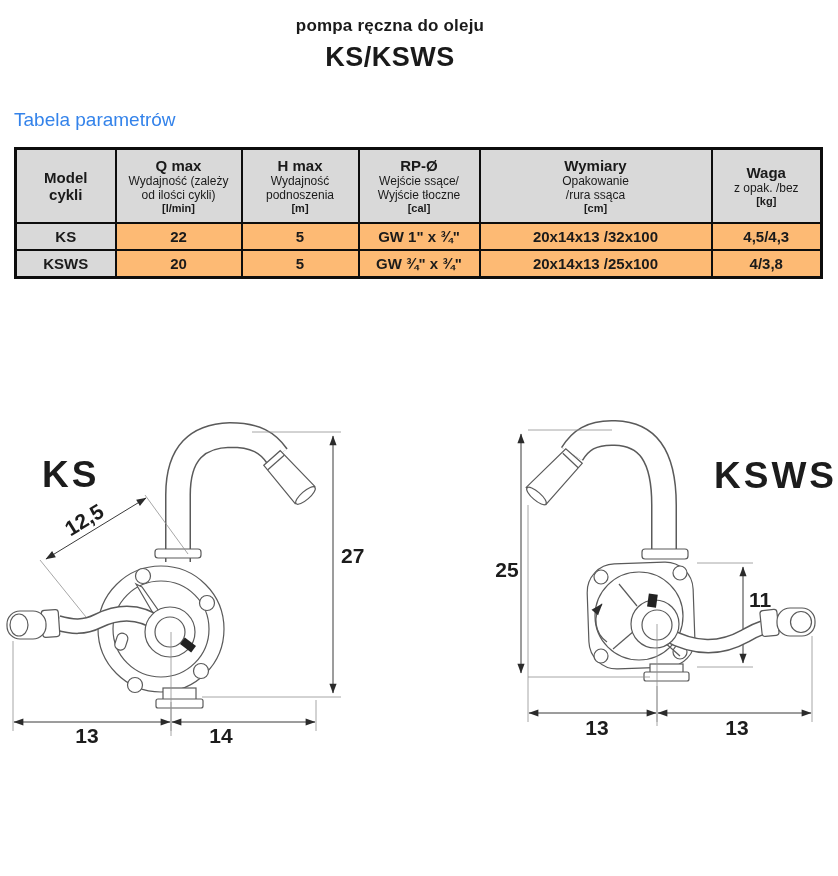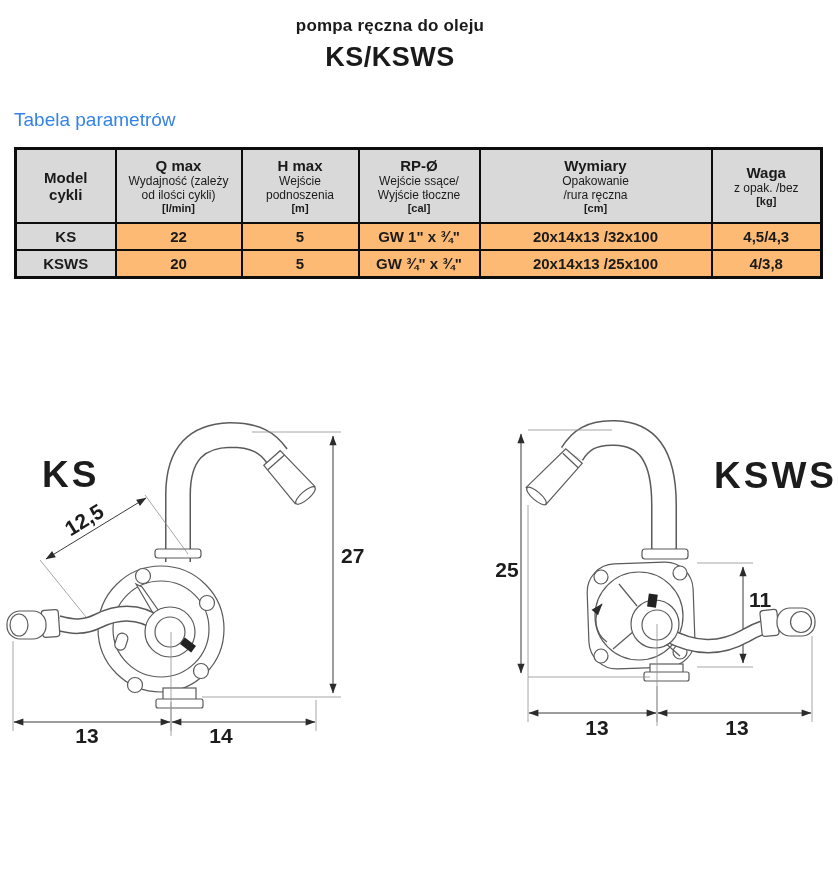--- a/index.html
+++ b/index.html
@@ -61,34 +61,34 @@
             <div class="ht">Model cykli</div>
           </th>
           <th>
             <div class="ht">Q max</div>
             <div class="hd">Wydajność (zależy</div>
             <div class="hd">od ilości cykli)</div>
             <div class="hu">[l/min]</div>
           </th>
           <th>
             <div class="ht">H max</div>
-            <div class="hd">Wejście</div>
+            <div class="hd">Wydajność</div>
             <div class="hd">podnoszenia</div>
             <div class="hu">[m]</div>
           </th>
           <th>
             <div class="ht">RP-Ø</div>
             <div class="hd">Wejście ssące/</div>
             <div class="hd">Wyjście tłoczne</div>
             <div class="hu">[cal]</div>
           </th>
           <th>
             <div class="ht">Wymiary</div>
             <div class="hd">Opakowanie</div>
-            <div class="hd">/rura ręczna</div>
+            <div class="hd">/rura ssąca</div>
             <div class="hu">[cm]</div>
           </th>
           <th>
             <div class="ht">Waga</div>
             <div class="hd">z opak. /bez</div>
             <div class="hu">[kg]</div>
           </th>
         </tr>
       </thead>
       <tbody>

